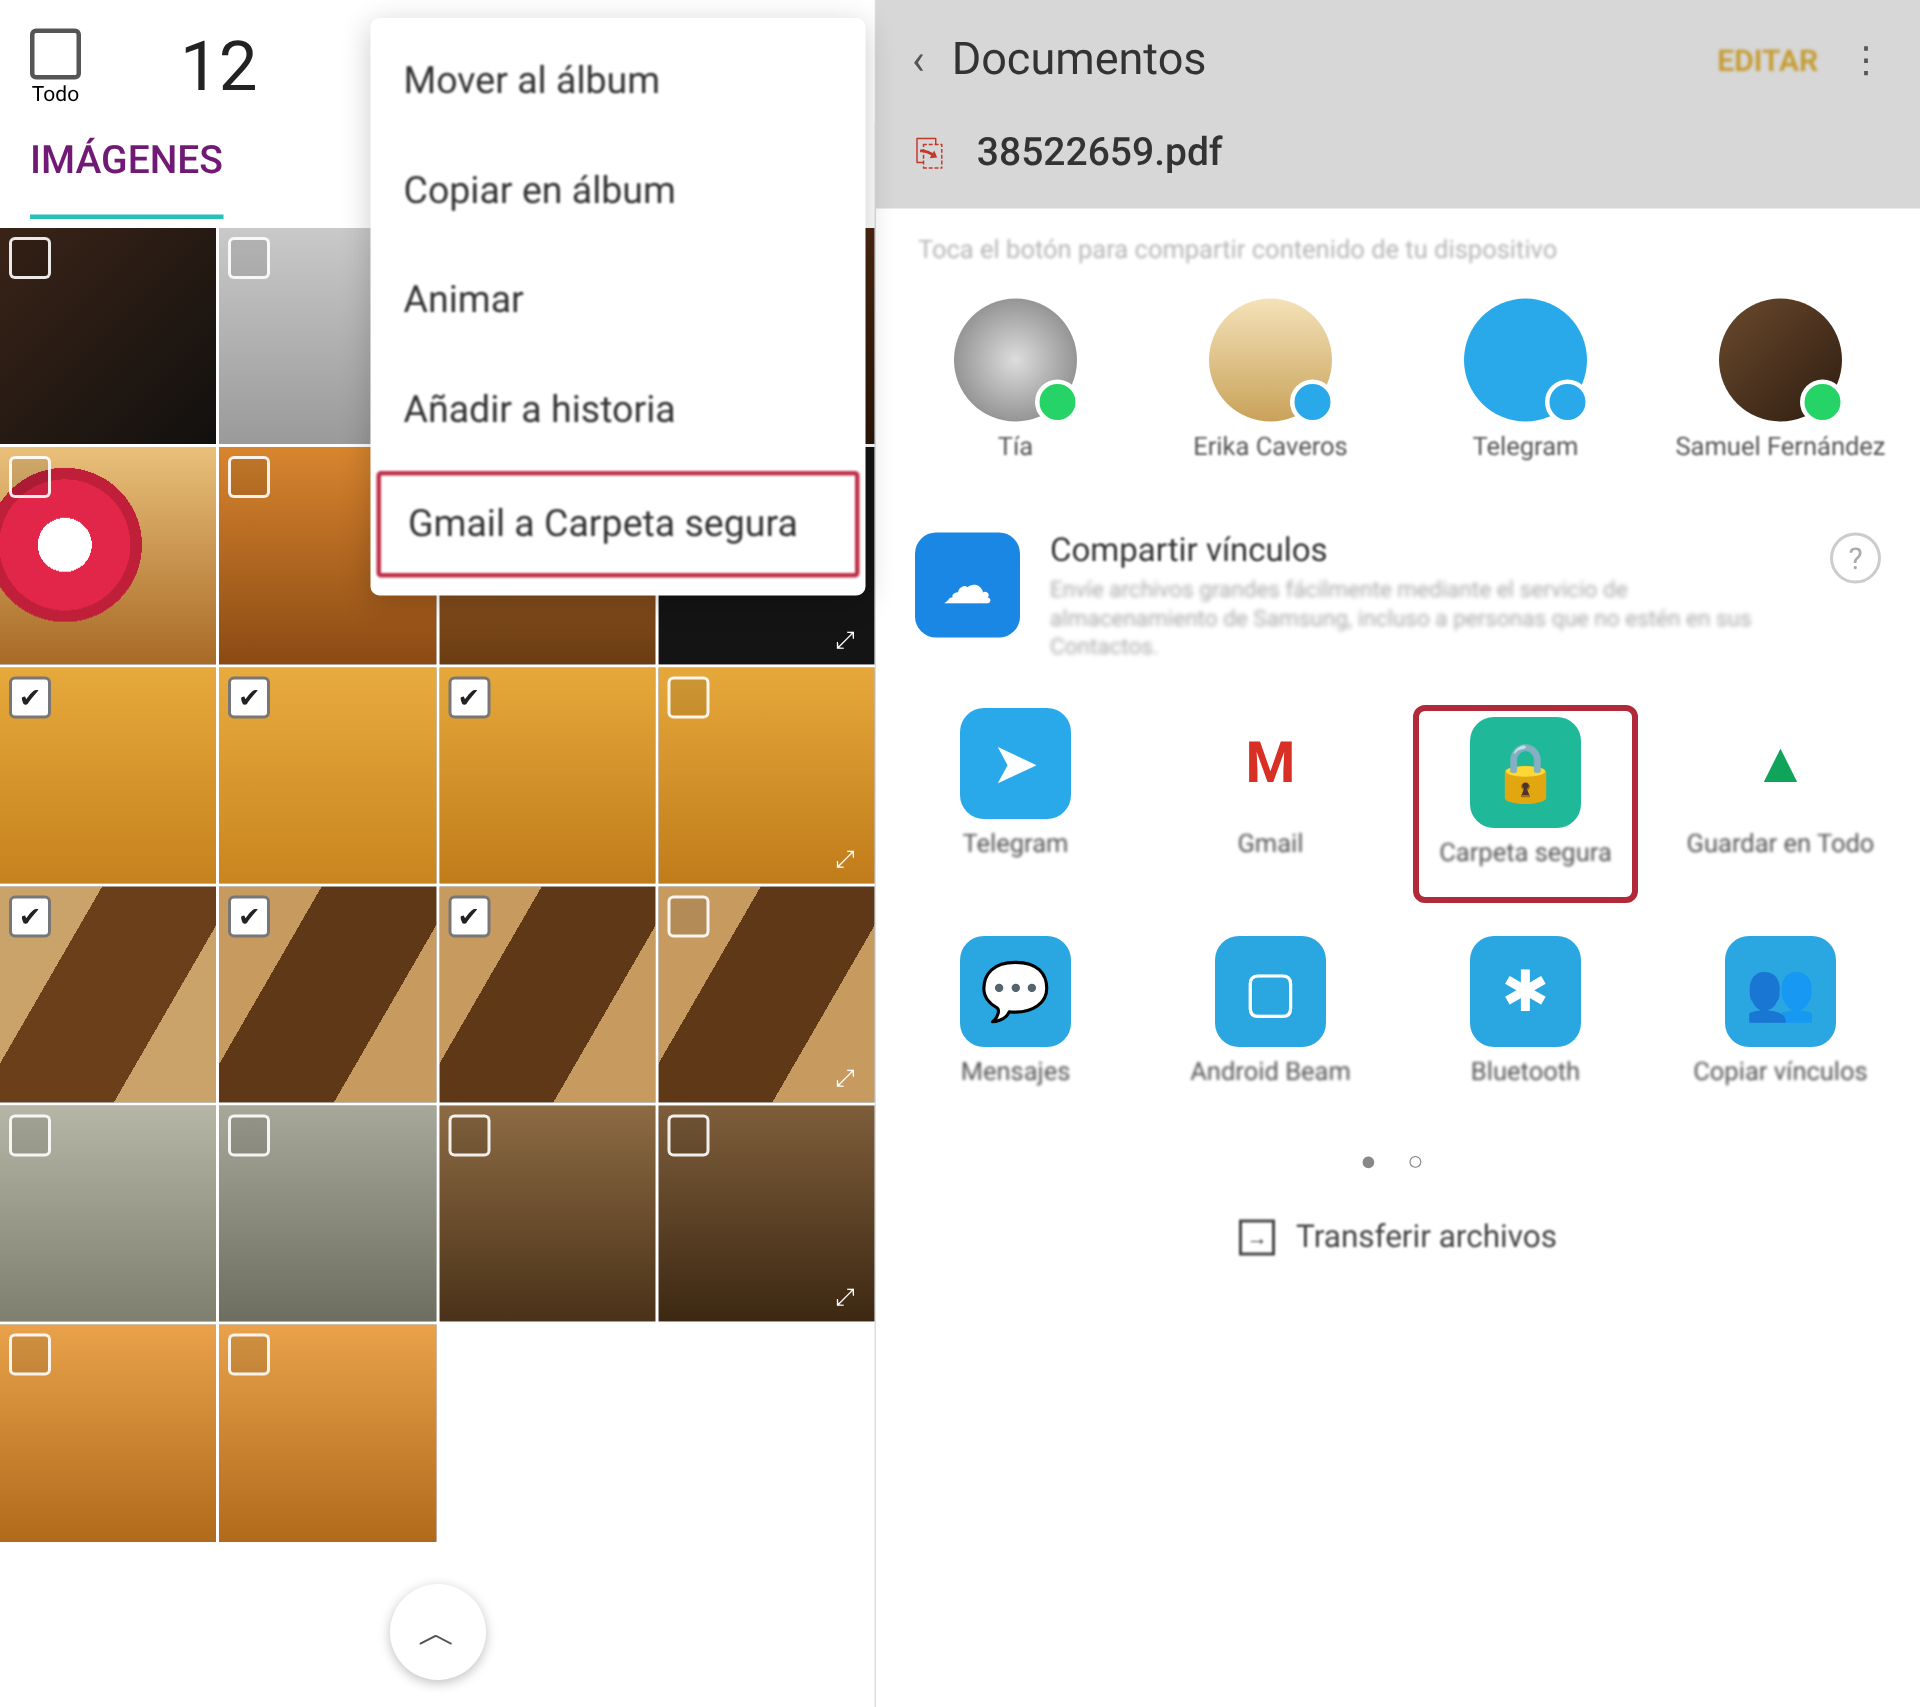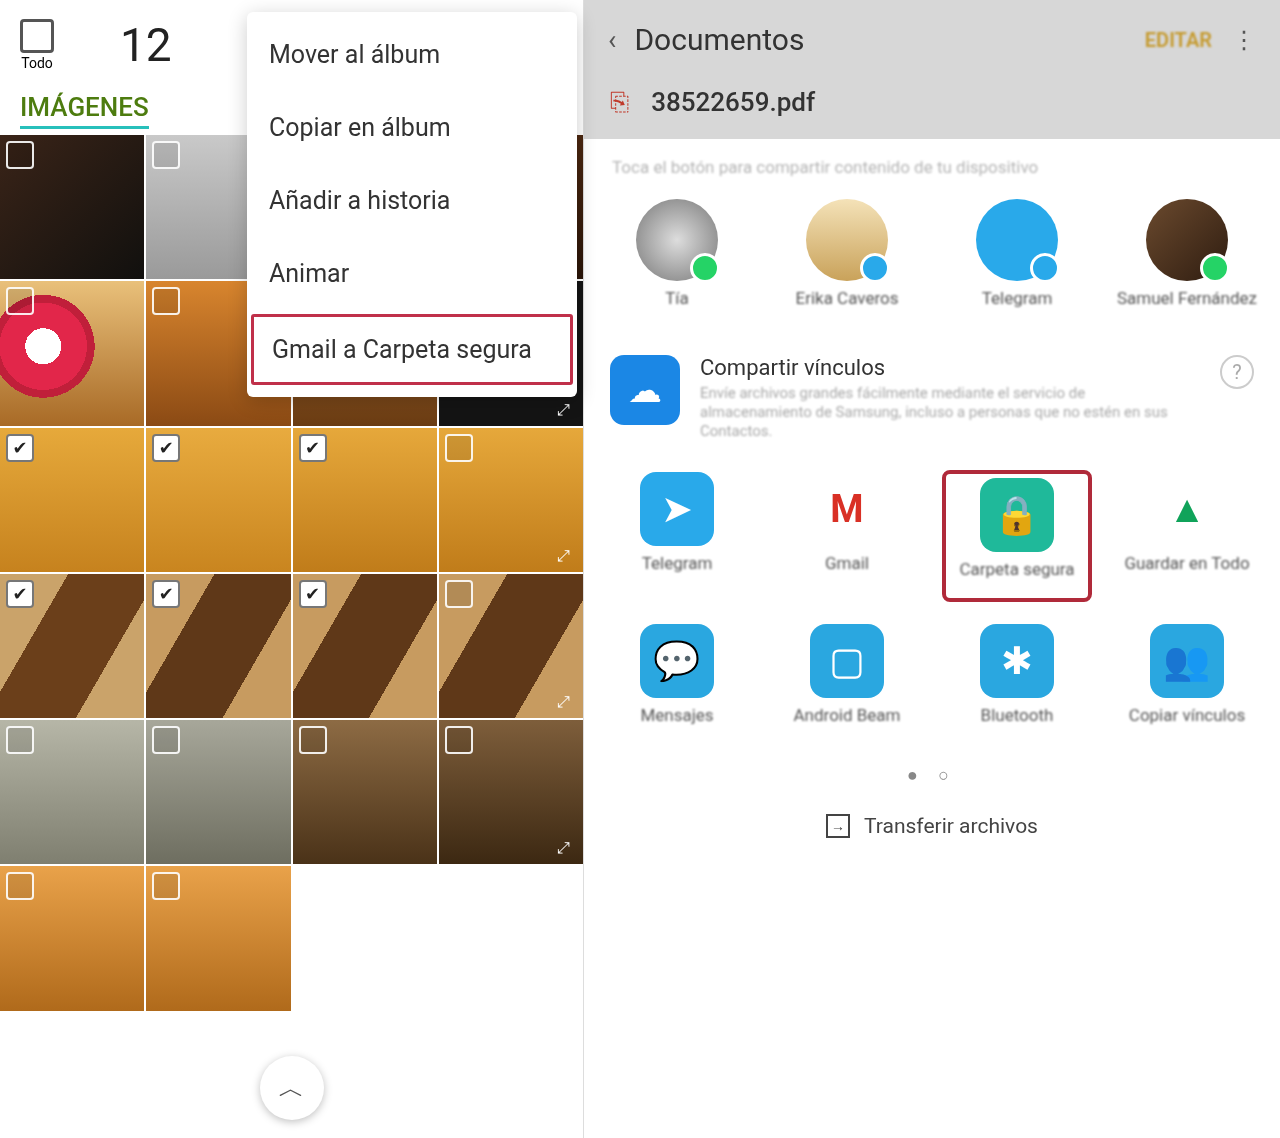--- a/index.html
+++ b/index.html
@@ -29,21 +29,21 @@
     color: #000000; font-size: 14px;
   }
   .sel-box {
     width: 34px; height: 34px; border: 3px solid #555; border-radius: 4px;
     margin-bottom: 2px;
   }
   .sel-count { font-size: 46px; color: #222; font-weight: 400; margin-left: 44px; }
   .cd-icon { color: #2cc0b9; font-size: 26px; letter-spacing: 2px; }
 
   .gal-tabs { padding: 10px 20px 6px 20px; }
-  .tab-active { color: #4d7c0f; font-size: 26px; font-weight: 500; border-bottom: 3px solid #28c0bb; padding-bottom: 4px; display: inline-block; filter: blur(0.5px); }
+  .tab-active { color: #701a75; font-size: 26px; font-weight: 500; border-bottom: 3px solid #28c0bb; padding-bottom: 21px; display: inline-block; filter: blur(0.5px); }
 
   .grid {
     display: grid;
     grid-template-columns: repeat(4, 1fr);
     gap: 2px;
     width: 100%;
   }
   .thumb {
     aspect-ratio: 1/1;
     position: relative;
@@ -324,22 +324,22 @@
       </div>
       <div class="thumb">
         <div class="bg t21"></div>
         <div class="chk empty"></div>
       </div>
     </div>
 
   <div class="menu">
     <div class="menu-item">Mover al álbum</div>
     <div class="menu-item">Copiar en álbum</div>
+    <div class="menu-item">Animar</div>
     <div class="menu-item">Añadir a historia</div>
-    <div class="menu-item">Animar</div>
     <div class="menu-item hl">Gmail a Carpeta segura</div>
   </div>
 
   <div class="fab">
     <span>︿</span>
   </div>
 </div>
 
 <div class="screen screen-right">
   <div class="doc-header">

